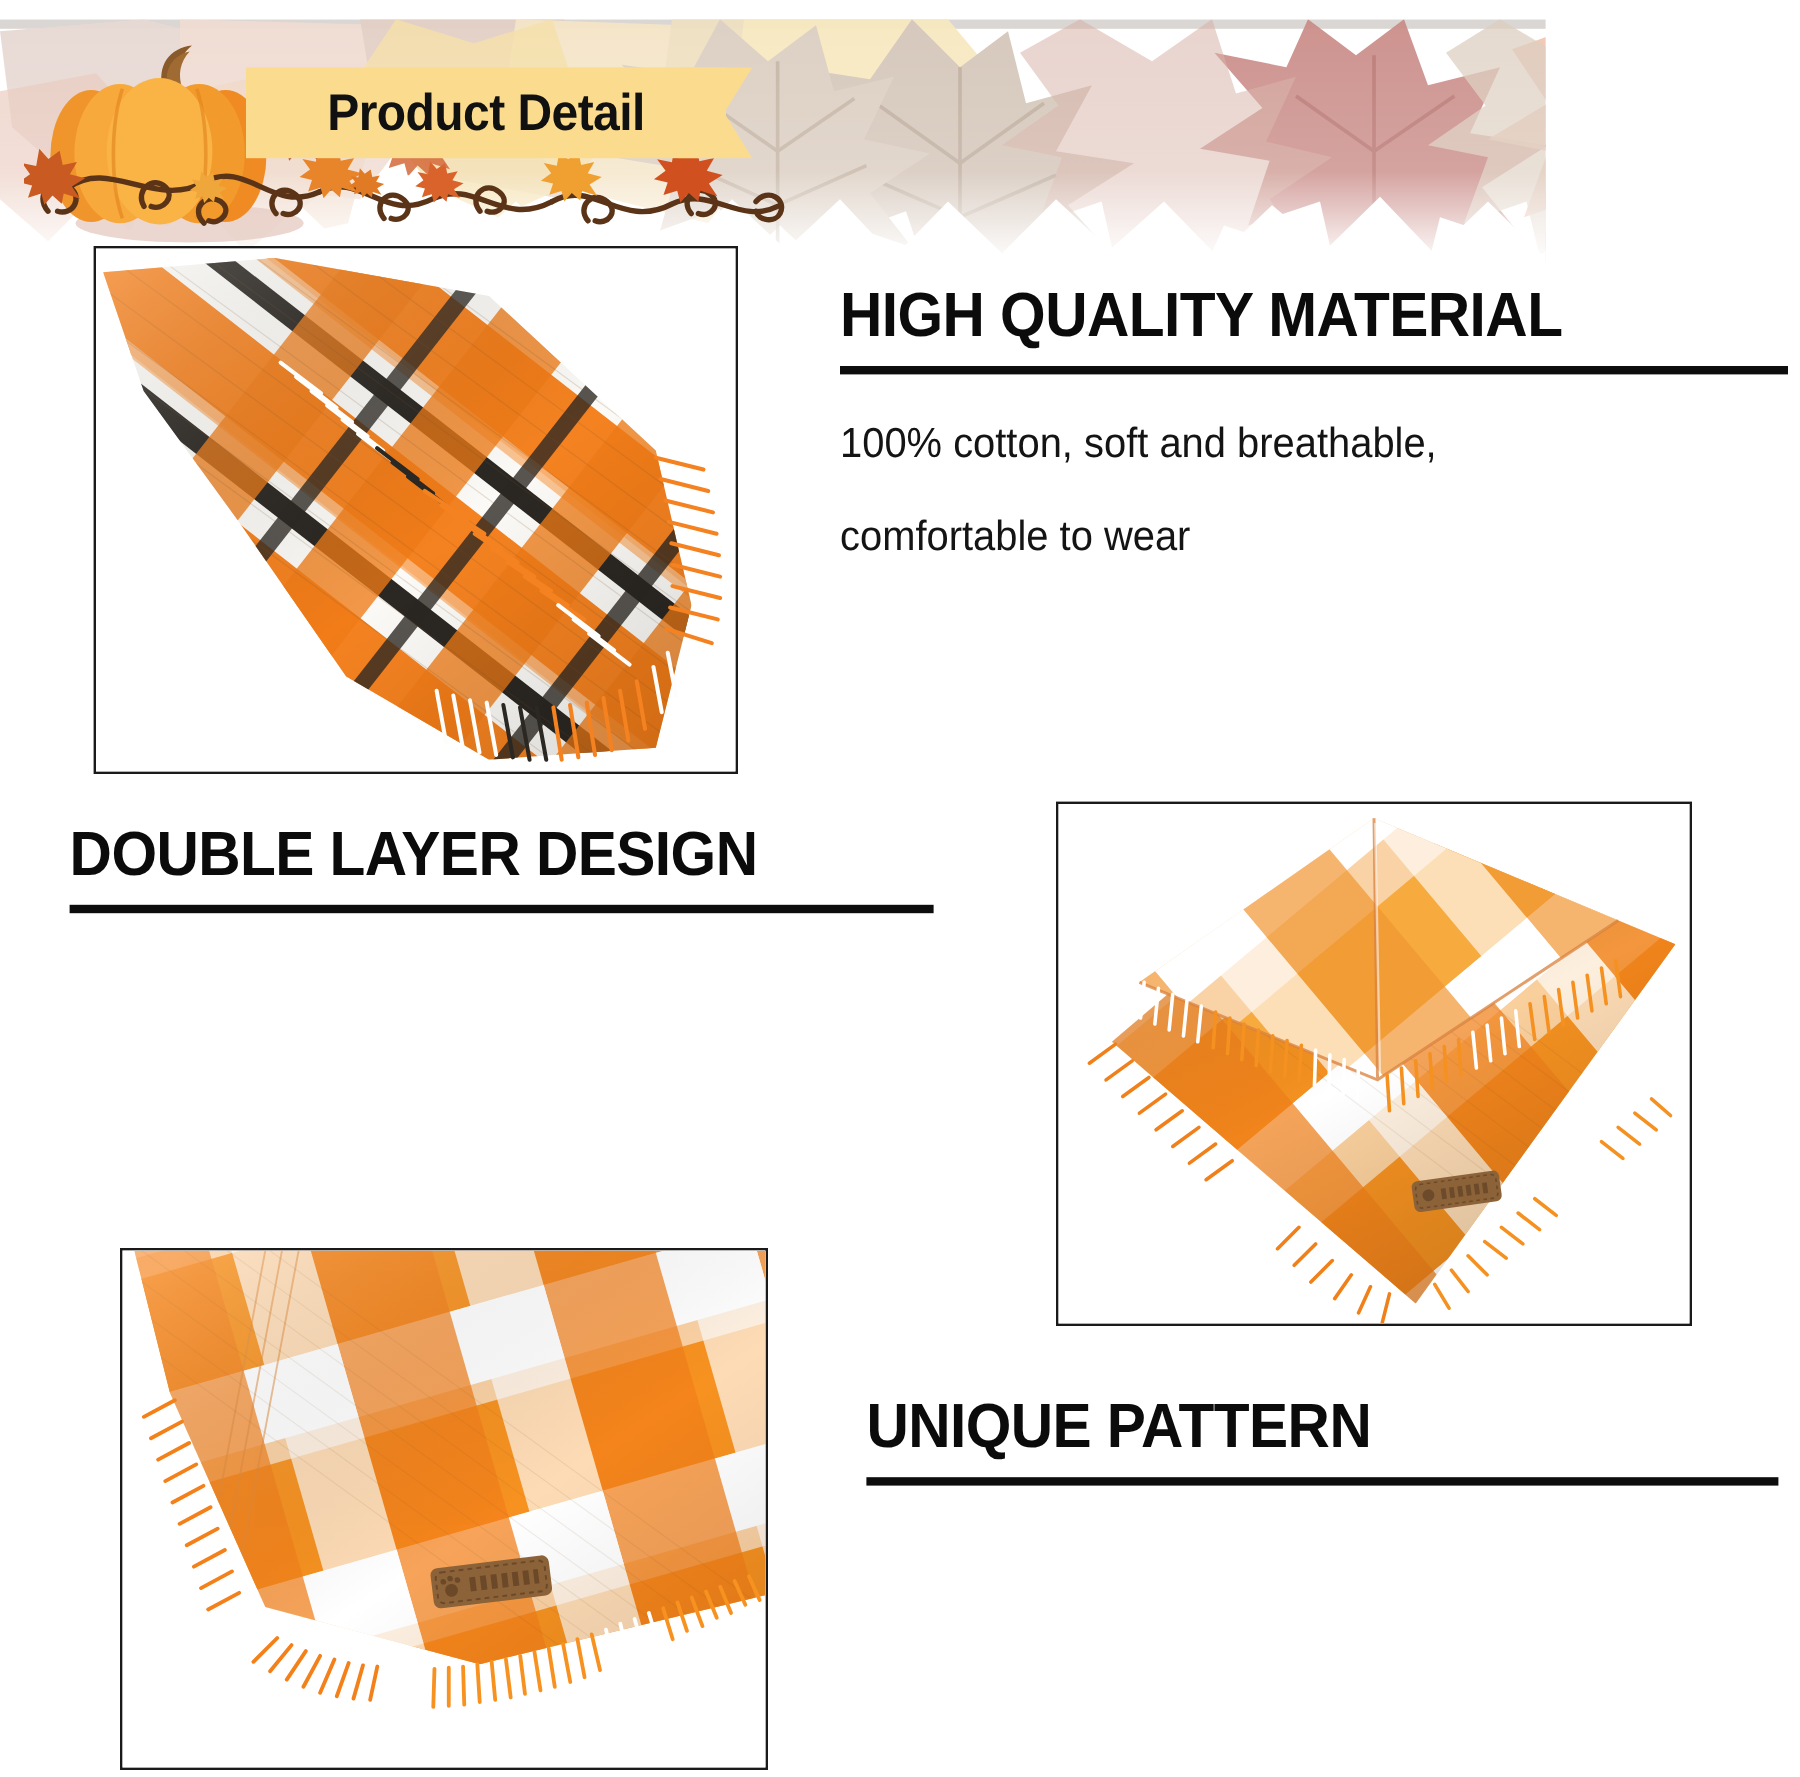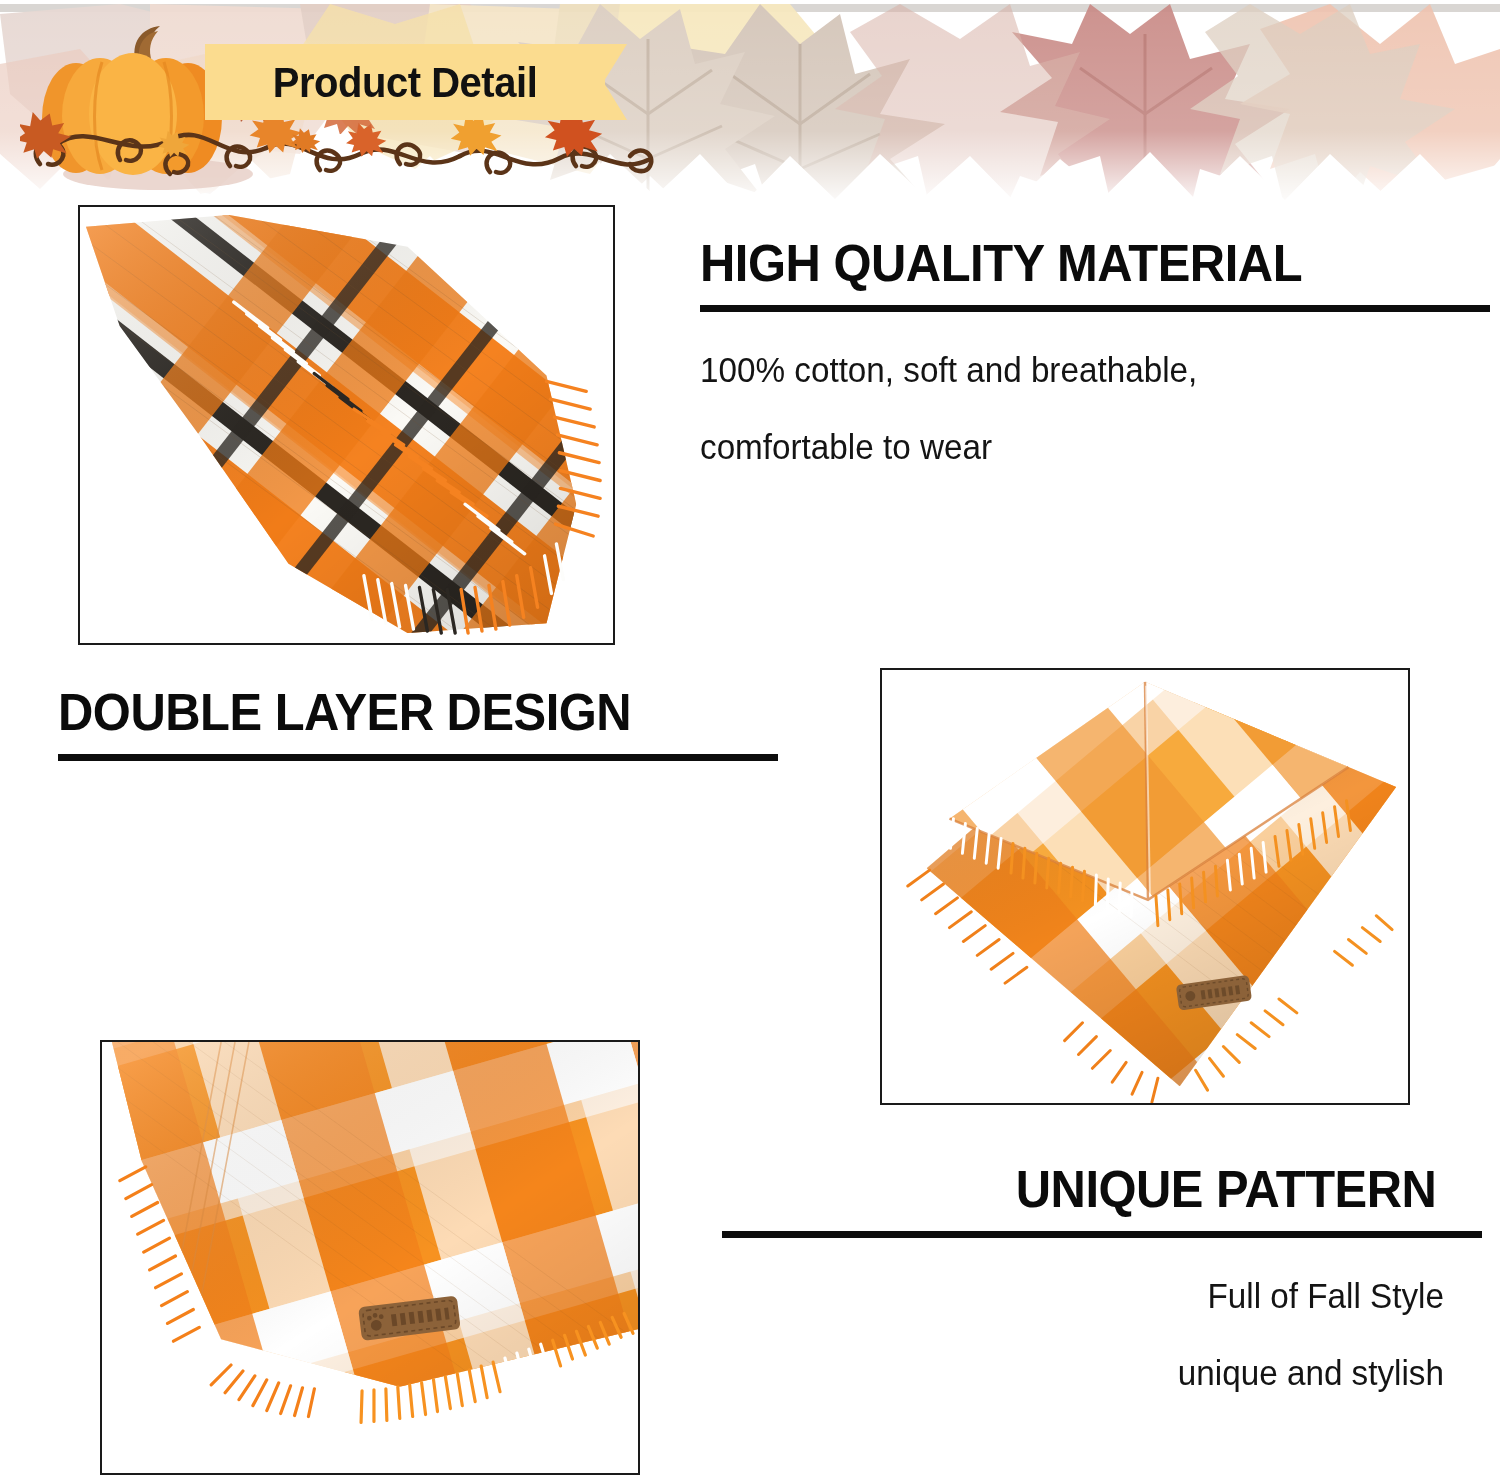--- a/index.html
+++ b/index.html
@@ -9,21 +9,21 @@
     font-family:"Liberation Sans", sans-serif;
     overflow:hidden;
   }
   #page {
     position:relative; width:1500px; height:1481px;
     background:#ffffff;
   }
 
   
   #header {
-    position:absolute; left:0; top:4px; width:1500px; height:205px;
+    position:absolute; left:0; top:16px; width:1288px; height:205px;
     overflow:hidden;
   }
   #header-bg { position:absolute; inset:0; }
   #header-bg svg { display:block; width:1500px; height:205px; }
 
   .ribbon {
     position:absolute; left:205px; top:40px;
     width:400px; height:76px;
     background:#fbdc8f;
     -webkit-clip-path: polygon(0 0, 100% 0, 100% 100%, 0 100%, 0 100%);
@@ -88,21 +88,21 @@
   }
   .body-lines { margin-top:40px; }
   .body-lines p + p { margin-top:42px; }
 
   #block-material { left:668px; top:236px; width:790px;margin-left:32px; }
   #block-material .rule { width:790px; }
 
   #block-double   { left:58px;  top:685px; width:720px; }
   #block-double .rule { width:720px; }
 
-  #block-unique   { left:722px; top:1162px; width:760px;text-align:right; }
+  #block-unique   { left:722px; top:1162px; width:760px; }
   #block-unique .rule { width:760px; }
 </style>
 </head>
 <body>
 
 <div id="page">
 
   <div id="header">
 
     <div id="header-bg">
@@ -635,19 +635,15 @@
   </div>
 
   <div class="block" id="block-double">
     <h2>DOUBLE LAYER DESIGN</h2>
     <div class="rule"></div>
   </div>
 
   <div class="block" id="block-unique">
     <h2>UNIQUE PATTERN</h2>
     <div class="rule"></div>
-    <div class="body-lines">
-      <p>Full of Fall Style</p>
-      <p>unique and stylish</p>
-    </div>
   </div>
 
 </div>
 
 </body></html>

